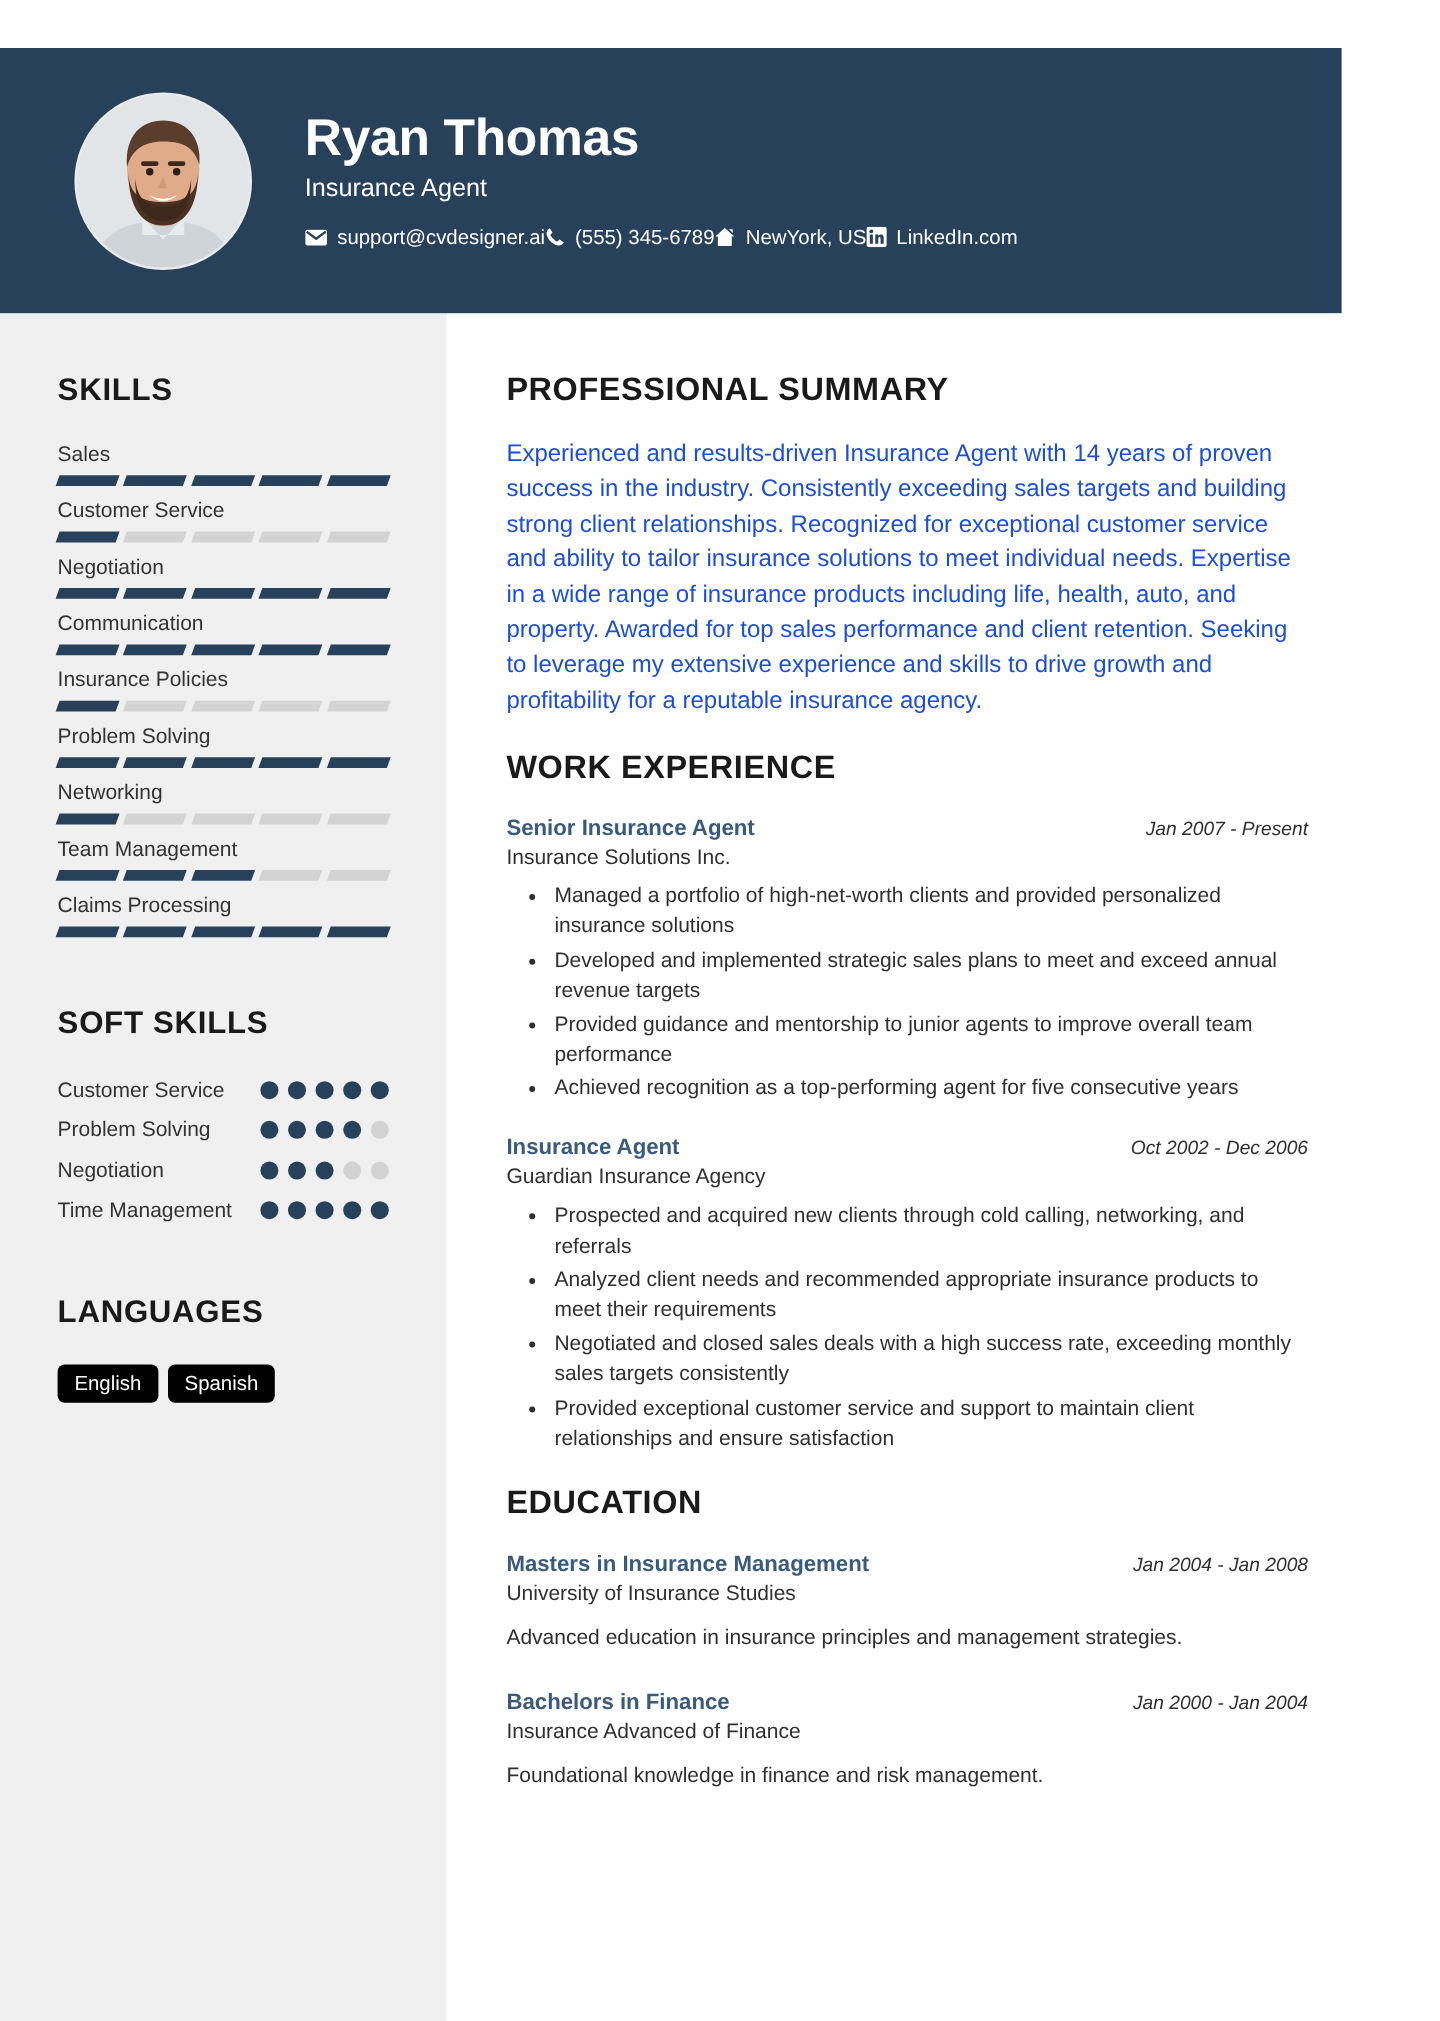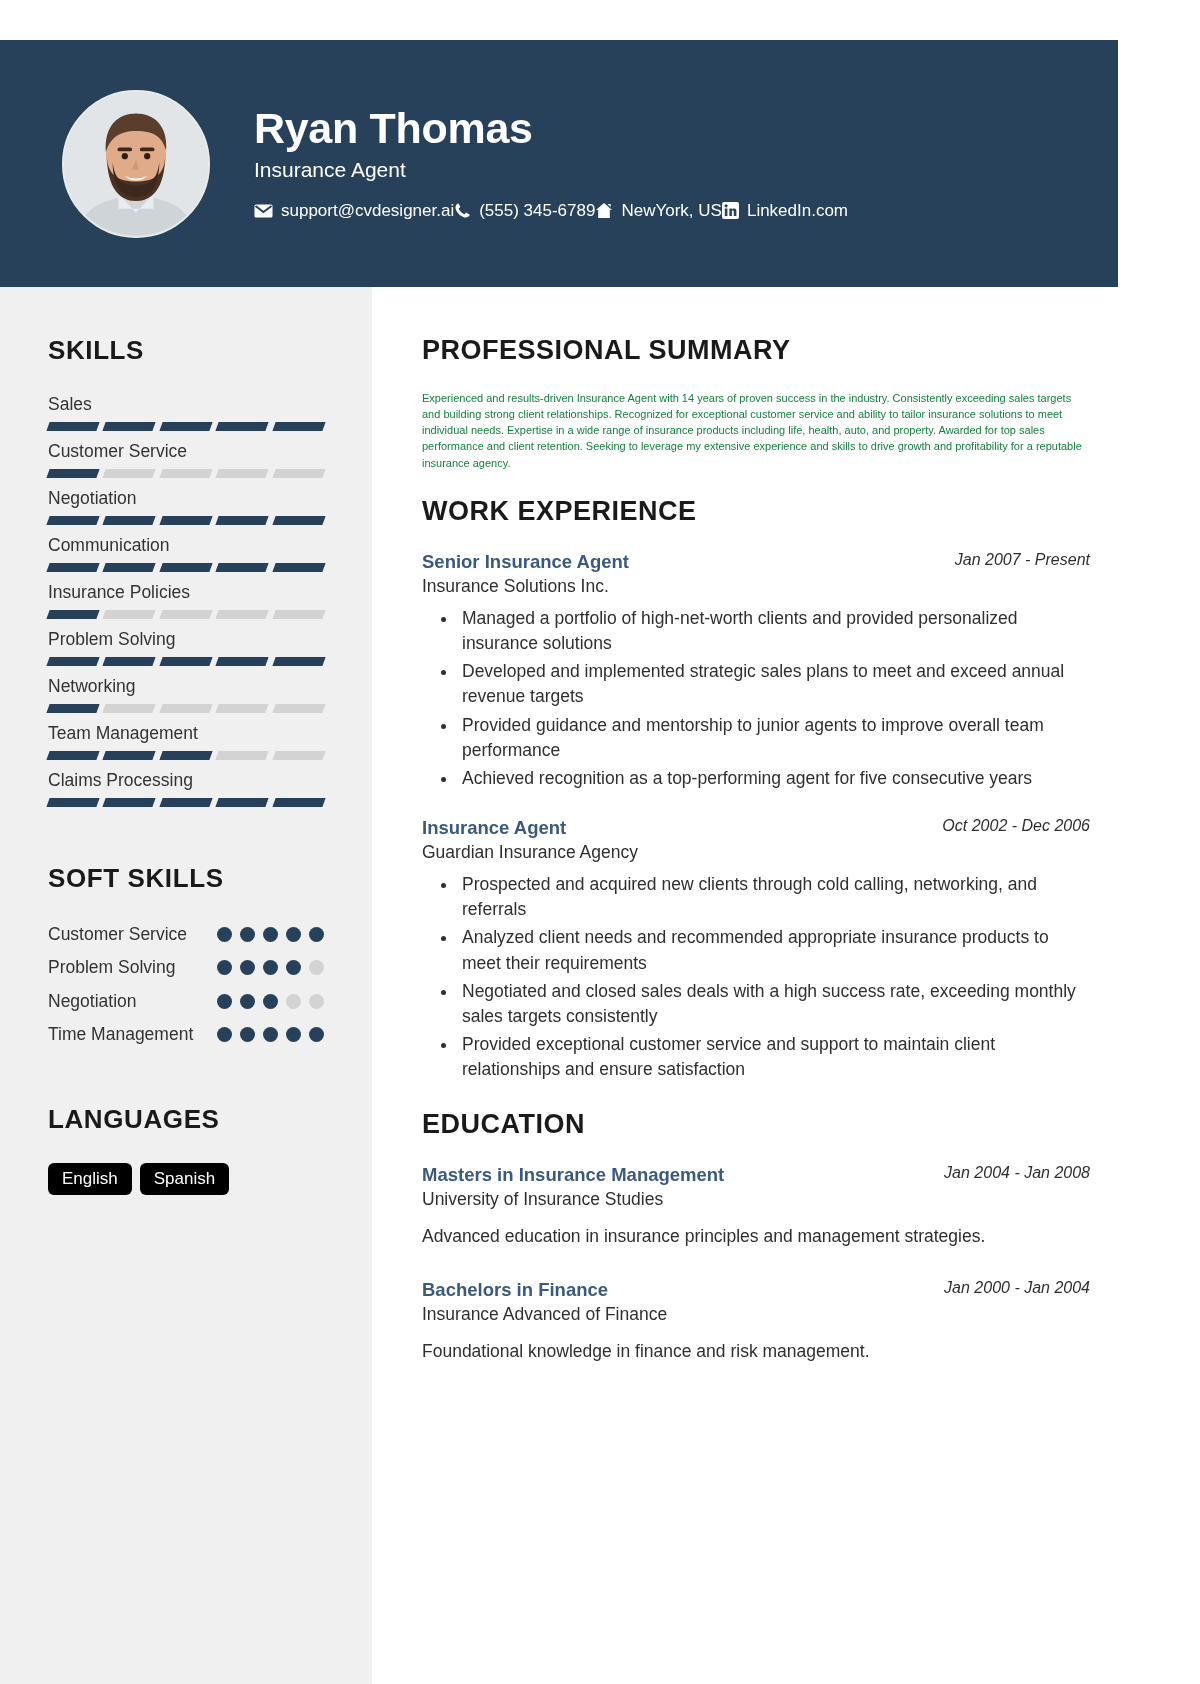--- a/index.html
+++ b/index.html
@@ -29,21 +29,21 @@
     z-index: 0;
   }
 
   
   .header {
     position: relative;
     z-index: 2;
     margin-left: 0;
     margin-top: 40px;
     width: 1118px;
-    height: 247px;
+    height: 221px;
     background: #28415a;
     display: flex;
     align-items: center;
     padding-left: 62px;
   }
 
   .avatar {
     width: 148px;
     height: 148px;
     border-radius: 50%;
@@ -165,29 +165,29 @@
   .main-heading {
     font-size: 27px;
     font-weight: bold;
     color: #1a1a1a;
     letter-spacing: 0.5px;
     margin-bottom: 24px;
   }
   .main-heading.gap { margin-top: 25px; }
 
   .summary {
-    font-size: 11px;
+    font-size: 20px;
     line-height: 1.47;
-    color: #15803d;
+    color: #1d4ed8;
   }
 
   .entry { margin-bottom: 26px; }
   .entry-top {
     display: flex;
-    align-items: flex-start;
+    align-items: flex-end;
     justify-content: space-between;
     gap: 8px;
   }
   .entry-title {
     font-size: 18.5px;
     font-weight: bold;
     color: #3a5a7d;
   }
   .entry-date {
     font-size: 16px;

